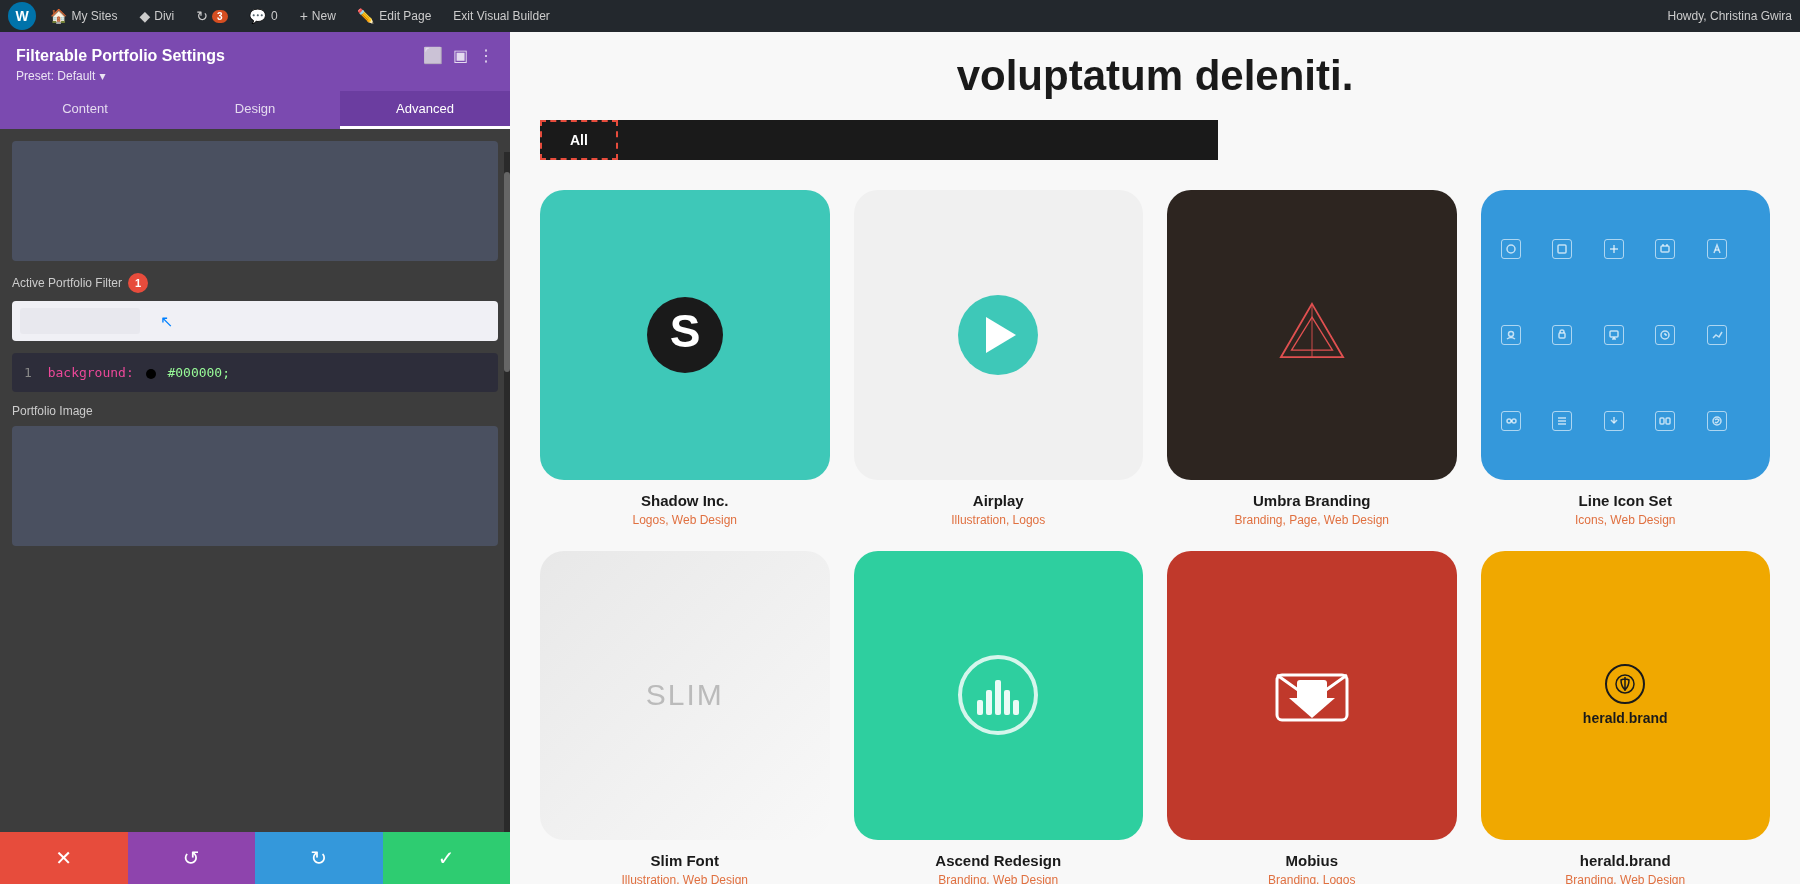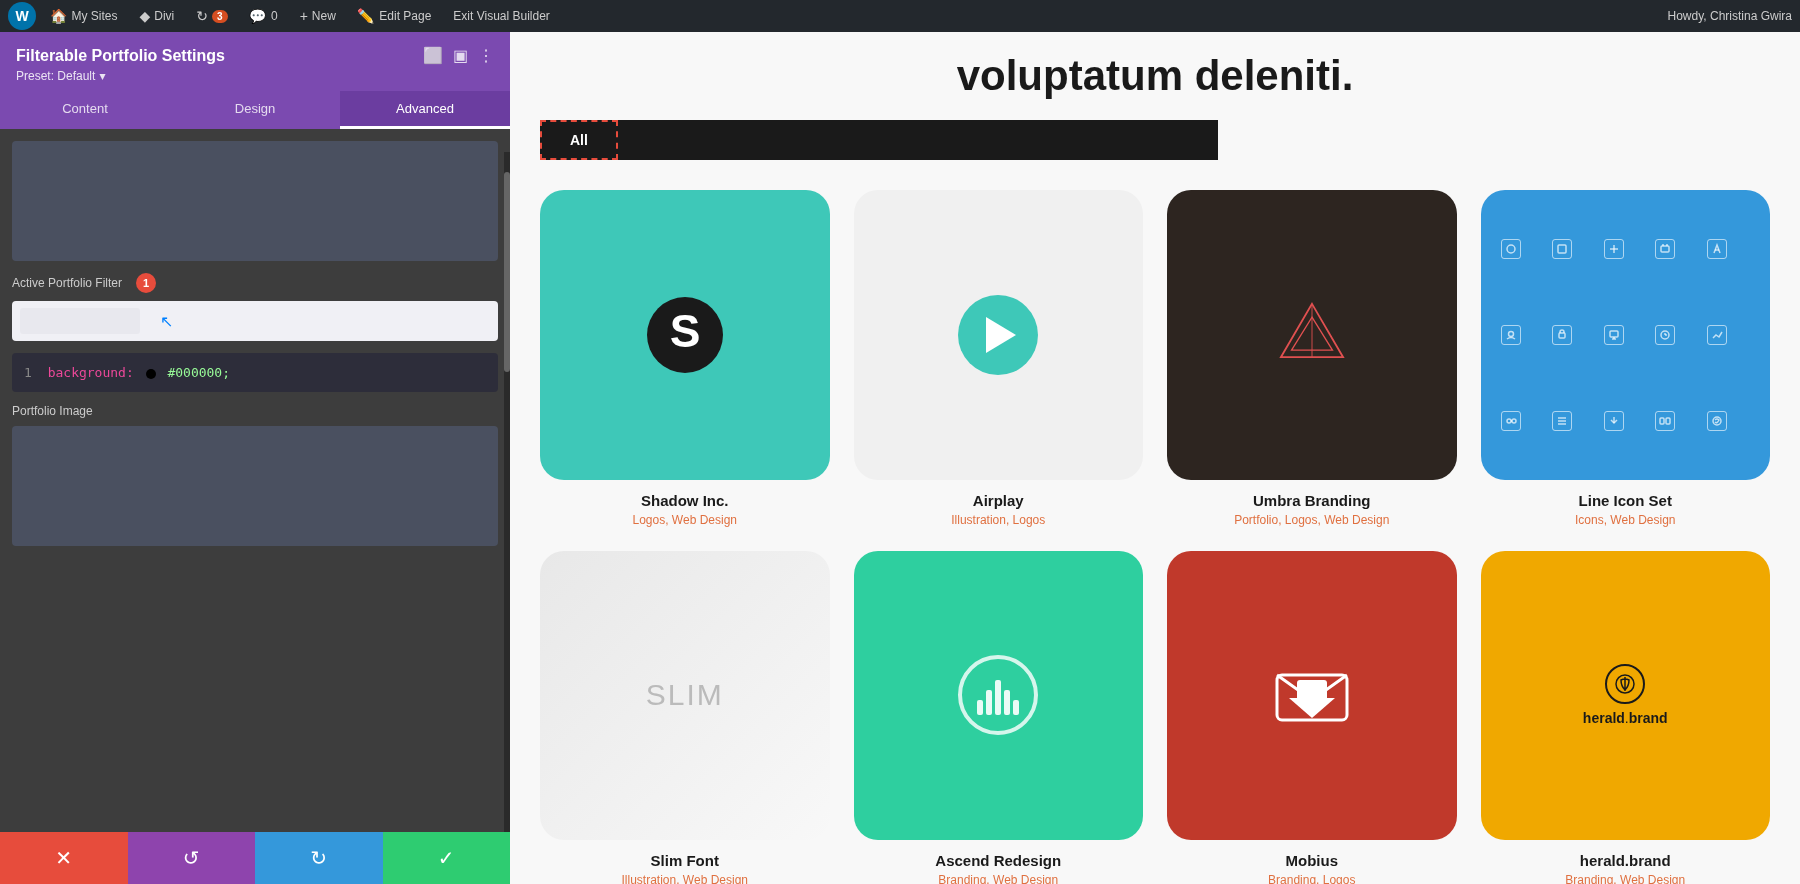--- a/index.html
+++ b/index.html
@@ -131,21 +131,21 @@
       height: 120px;
       margin-bottom: 12px;
     }
 
     .section-label {
       font-size: 12px;
       color: #ccc;
       margin-bottom: 8px;
       display: flex;
       align-items: center;
-      gap: 14px;
+      gap: 6px;
     }
 
     .notification-badge {
       background: #e74c3c;
       color: white;
       border-radius: 50%;
       width: 20px; height: 20px;
       display: inline-flex;
       align-items: center;
       justify-content: center;
@@ -594,21 +594,21 @@
 
       <div class="portfolio-item">
         <div class="portfolio-thumb thumb-umbra">
           <svg width="90" height="90" viewBox="0 0 90 90">
             <polygon points="45,10 80,70 10,70" fill="none" stroke="#e05050" stroke-width="2"></polygon>
             <polygon points="45,25 68,62 22,62" fill="none" stroke="#e05050" stroke-width="1.5"></polygon>
             <line x1="45" y1="10" x2="45" y2="70" stroke="#e05050" stroke-width="1"></line>
           </svg>
         </div>
         <div class="portfolio-item-title">Umbra Branding</div>
-        <div class="portfolio-item-cats">Portfolio, Logos, Web Design</div>
+        <div class="portfolio-item-cats">Branding, Page, Web Design</div>
       </div>
 
       <div class="portfolio-item">
         <div class="portfolio-thumb thumb-lineicon">
 
           <div class="icon-cell">
               <svg viewBox="0 0 12 12">
                 <circle cx="6" cy="6" r="4"></circle>
               </svg>
             </div>

